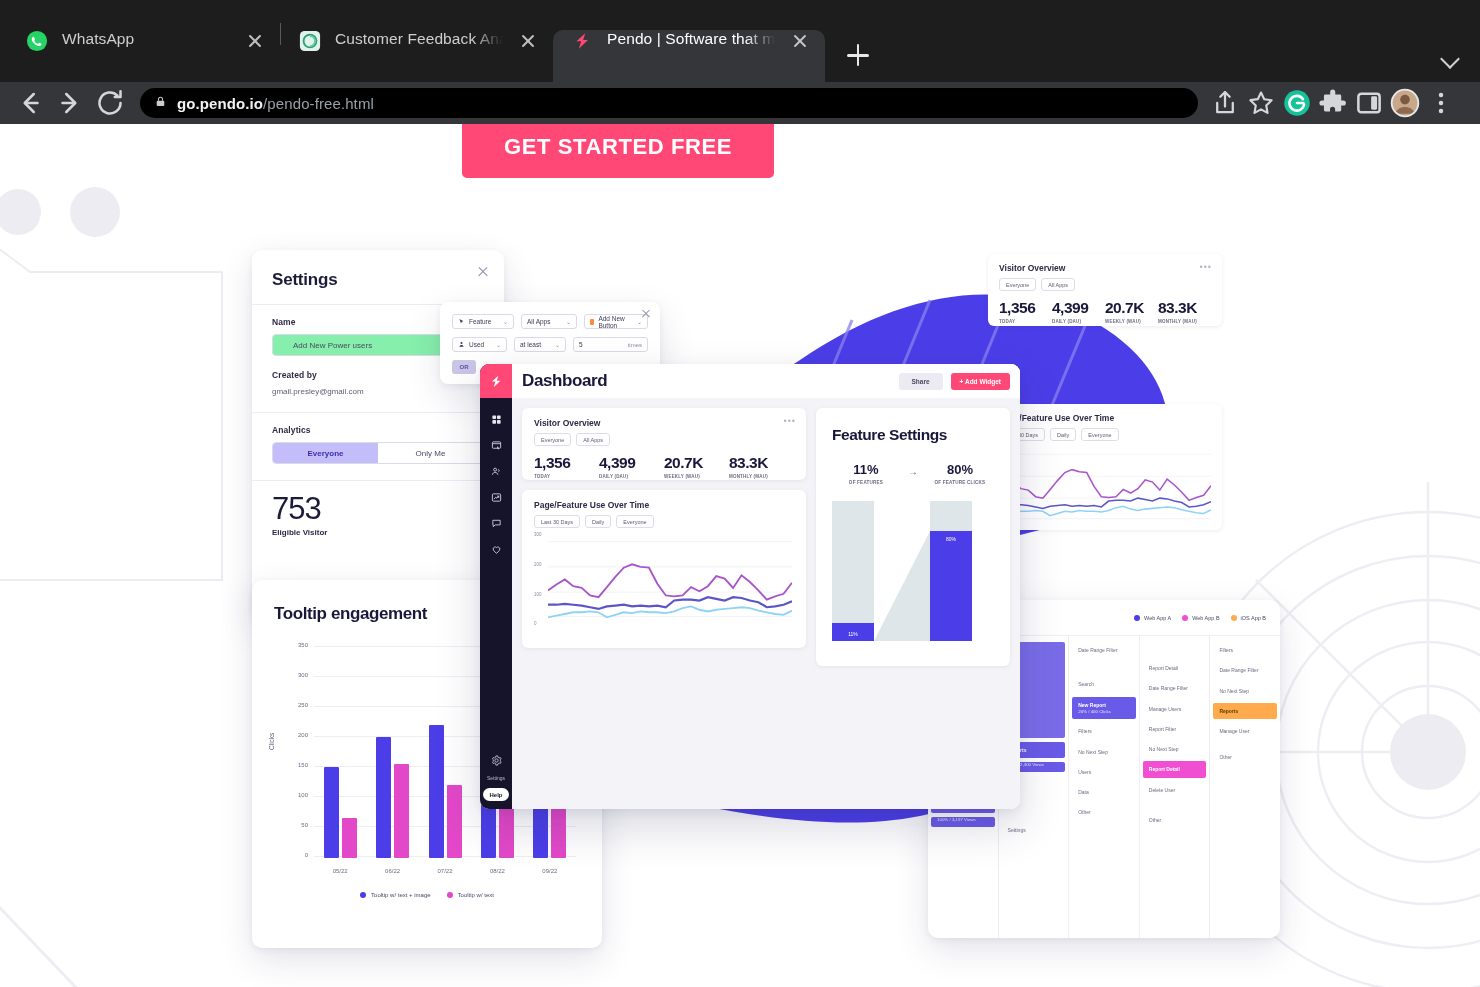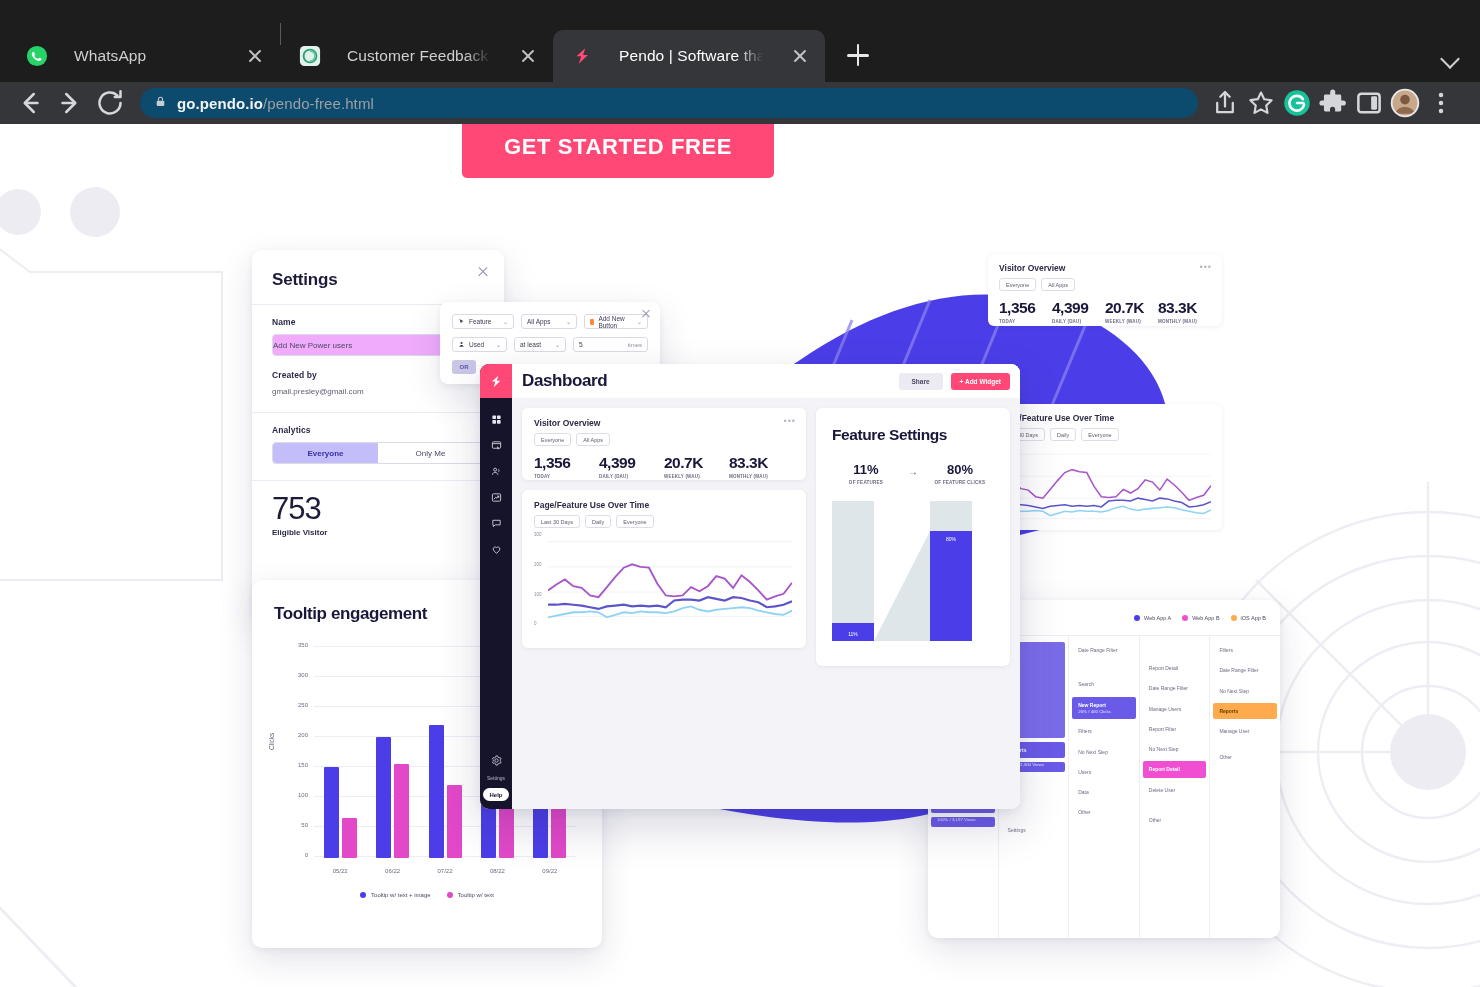--- a/index.html
+++ b/index.html
@@ -11,22 +11,22 @@
   }
 
   
   .browser { width: 1480px; height: 987px; position: relative; background: #fff; }
 
   .tabstrip {
     height: 82px; background: #1d1d1d; position: relative;
     display: flex; align-items: flex-end; padding-left: 8px;
   }
   .tab {
-    height: 52px; width: 272px; display: flex; align-items: center;
-    gap: 26px; padding: 0 14px 0 18px; position: relative;
+    height: 52px; width: 272px; display: flex; 
+    gap: 14px; padding: 0 14px 0 18px; position: relative;
     border-radius: 10px 10px 0 0; color: #cfcfcf; font-size: 16px;
   }
   .tab.inactive { background: #1d1d1d; }
   .tab.active { background: #35363a; color: #fff; }
   .tab .favicon { width: 22px; height: 22px; flex: 0 0 22px; position: relative; }
   .tab .title {
     flex: 1 1 auto; white-space: nowrap; overflow: hidden;
     font-size: 15.5px; letter-spacing: .1px;
     -webkit-mask-image: linear-gradient(to right, #000 82%, transparent 100%);
     mask-image: linear-gradient(to right, #000 82%, transparent 100%);
@@ -57,21 +57,21 @@
     border-right: 2.4px solid #cfcfcf; border-bottom: 2.4px solid #cfcfcf;
     transform: rotate(45deg);
   }
 
   .toolbar {
     height: 42px; background: #35363a; display: flex; align-items: center;
     padding: 0 12px; gap: 4px;
   }
   .navbtn { width: 36px; height: 36px; position: relative; flex: 0 0 36px; }
   .omnibox {
-    flex: 1 1 auto; height: 30px; background: #0c4a6e; border-radius: 16px;
+    flex: 1 1 auto; height: 30px; background: #000000; border-radius: 16px;
     display: flex; align-items: center; padding: 0 14px; gap: 10px; margin-left: 8px;
     max-width: 1058px;
   }
   .omnibox .urltext { font-size: 15px; color: #9aa0a6; letter-spacing: .1px; white-space: nowrap; }
   .omnibox .urltext b { color: #f1f3f4; font-weight: 700; }
   .tb-right { display: flex; align-items: center; gap: 2px; margin-left: 6px; }
   .tb-icon { width: 34px; height: 34px; position: relative; flex: 0 0 34px; }
 
   
   .page {
@@ -99,22 +99,22 @@
   .set-head { padding: 20px 20px 14px; position: relative; }
   .set-title { font-size: 17px; font-weight: 700; color: #1d1b3a; letter-spacing: -.2px; }
   .set-close { position: absolute; right: 14px; top: 15px; width: 14px; height: 14px; }
   .set-close::before, .set-close::after {
     content: ""; position: absolute; left: 1px; top: 6px; width: 12px; height: 1.4px; background: #8d8fa6;
   }
   .set-close::before { transform: rotate(45deg); } .set-close::after { transform: rotate(-45deg); }
   .set-sec { padding: 12px 20px 16px; border-top: 1px solid #eceaf3; }
   .set-label { font-size: 8.5px; font-weight: 700; color: #2b2a45; margin-bottom: 7px; letter-spacing: .1px; }
   .set-input {
-    height: 22px; border: 1px solid #dcdae6; border-radius: 4px; background: #f0abfc;
-    font-size: 8px; color: #4a4963; padding: 0 0; display: flex; align-items: center;
+    height: 22px; border: 1px solid #dcdae6; border-radius: 4px; background: #86efac;
+    font-size: 8px; color: #4a4963; padding: 0 20px; display: flex; align-items: center;
     width: 100%; font-family: "Liberation Sans", sans-serif;
   }
   .set-sub { font-size: 8px; color: #5e5d77; margin-top: 3px; }
   .toggle-row { display: flex; width: 100%; height: 22px; border: 1px solid #dcdae6; border-radius: 4px; overflow: hidden; }
   .toggle-opt { flex: 1; display: flex; align-items: center; justify-content: center; font-size: 8px; color: #4a4963; background:#fff; }
   .toggle-opt.on { background: #c3befa; color: #3a32a8; font-weight: 700; }
   .set-big { font-size: 31px; font-weight: 400; color: #1d1b3a; letter-spacing: -1px; line-height: 1; }
   .set-big-lbl { font-size: 8px; font-weight: 700; color: #2b2a45; margin-top: 4px; }
 
   

